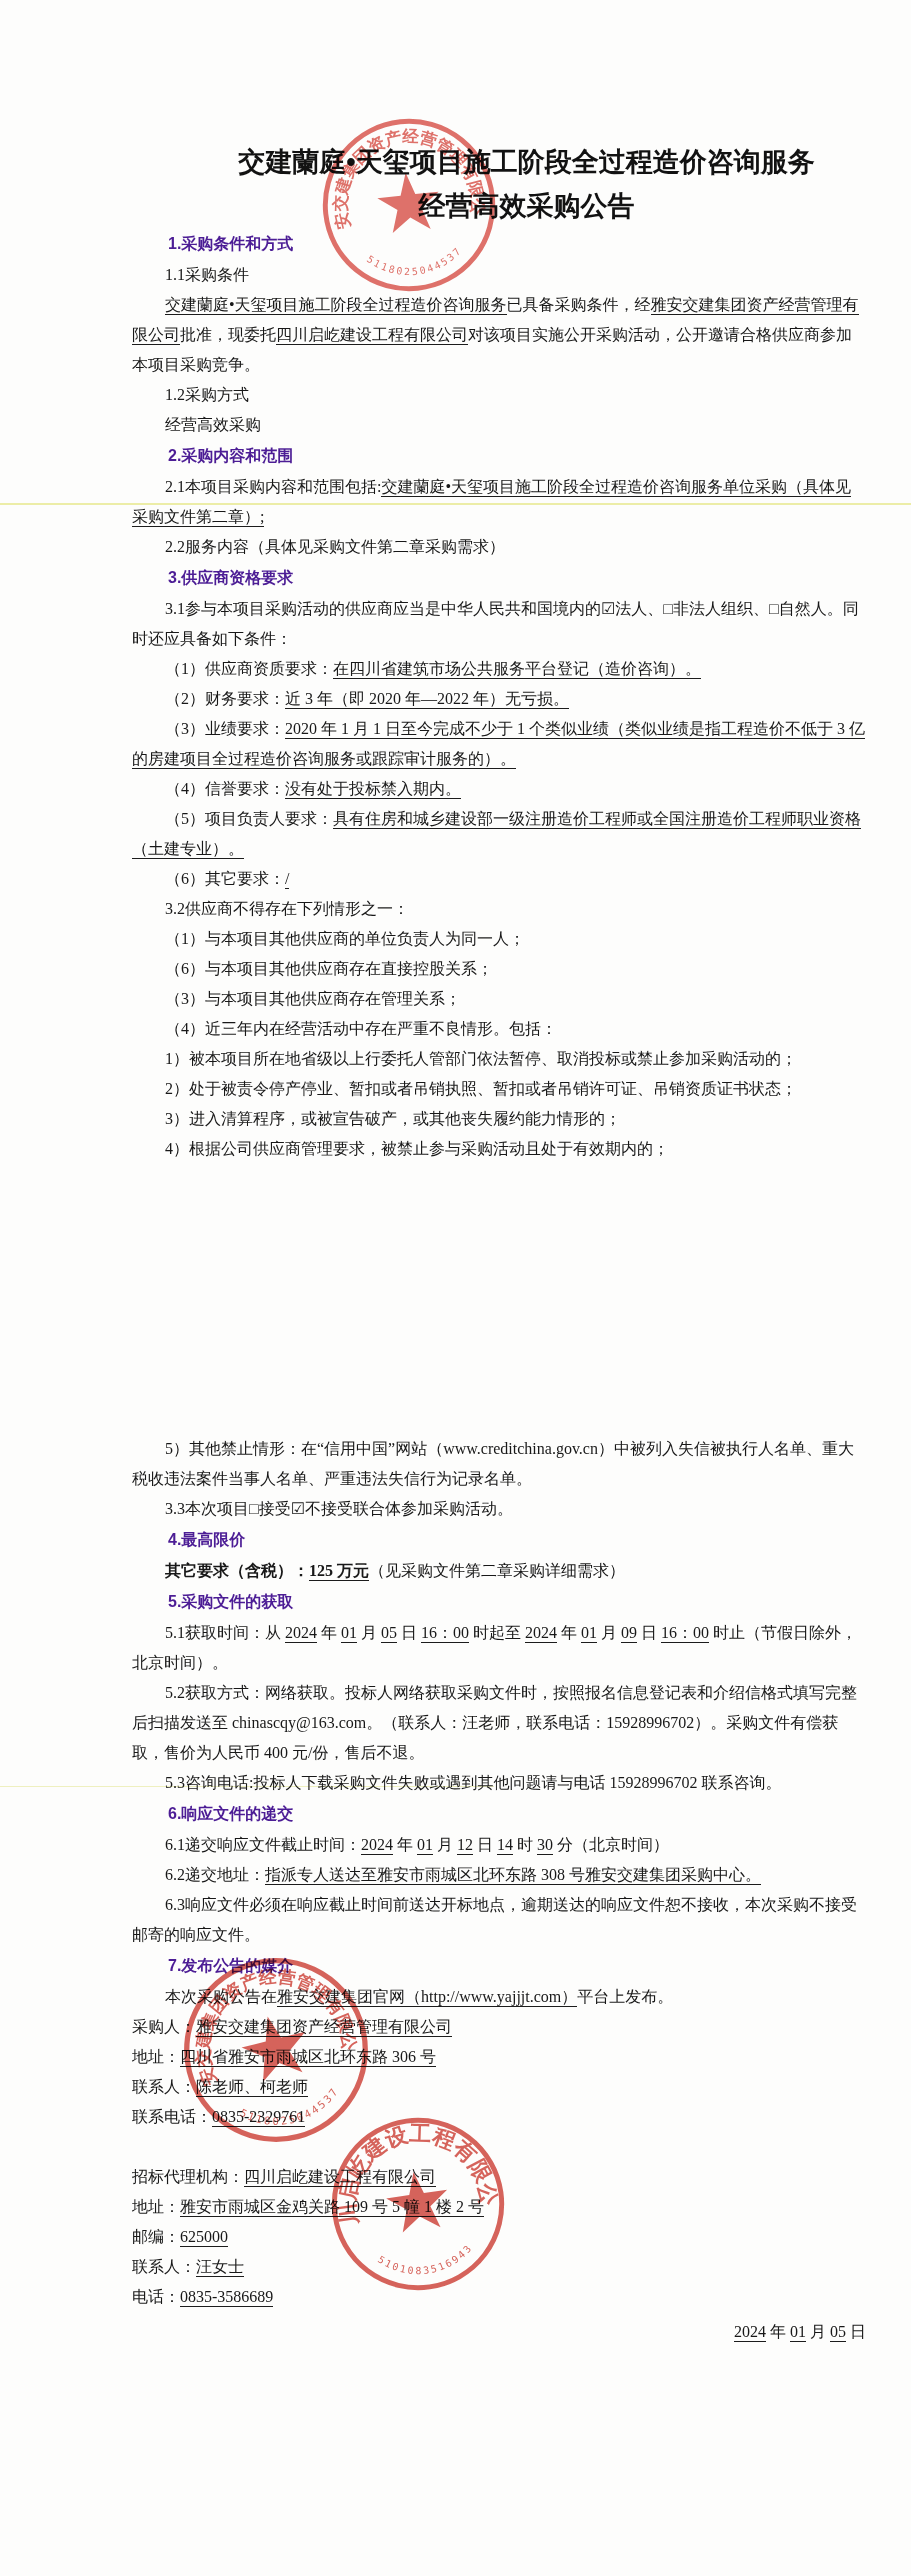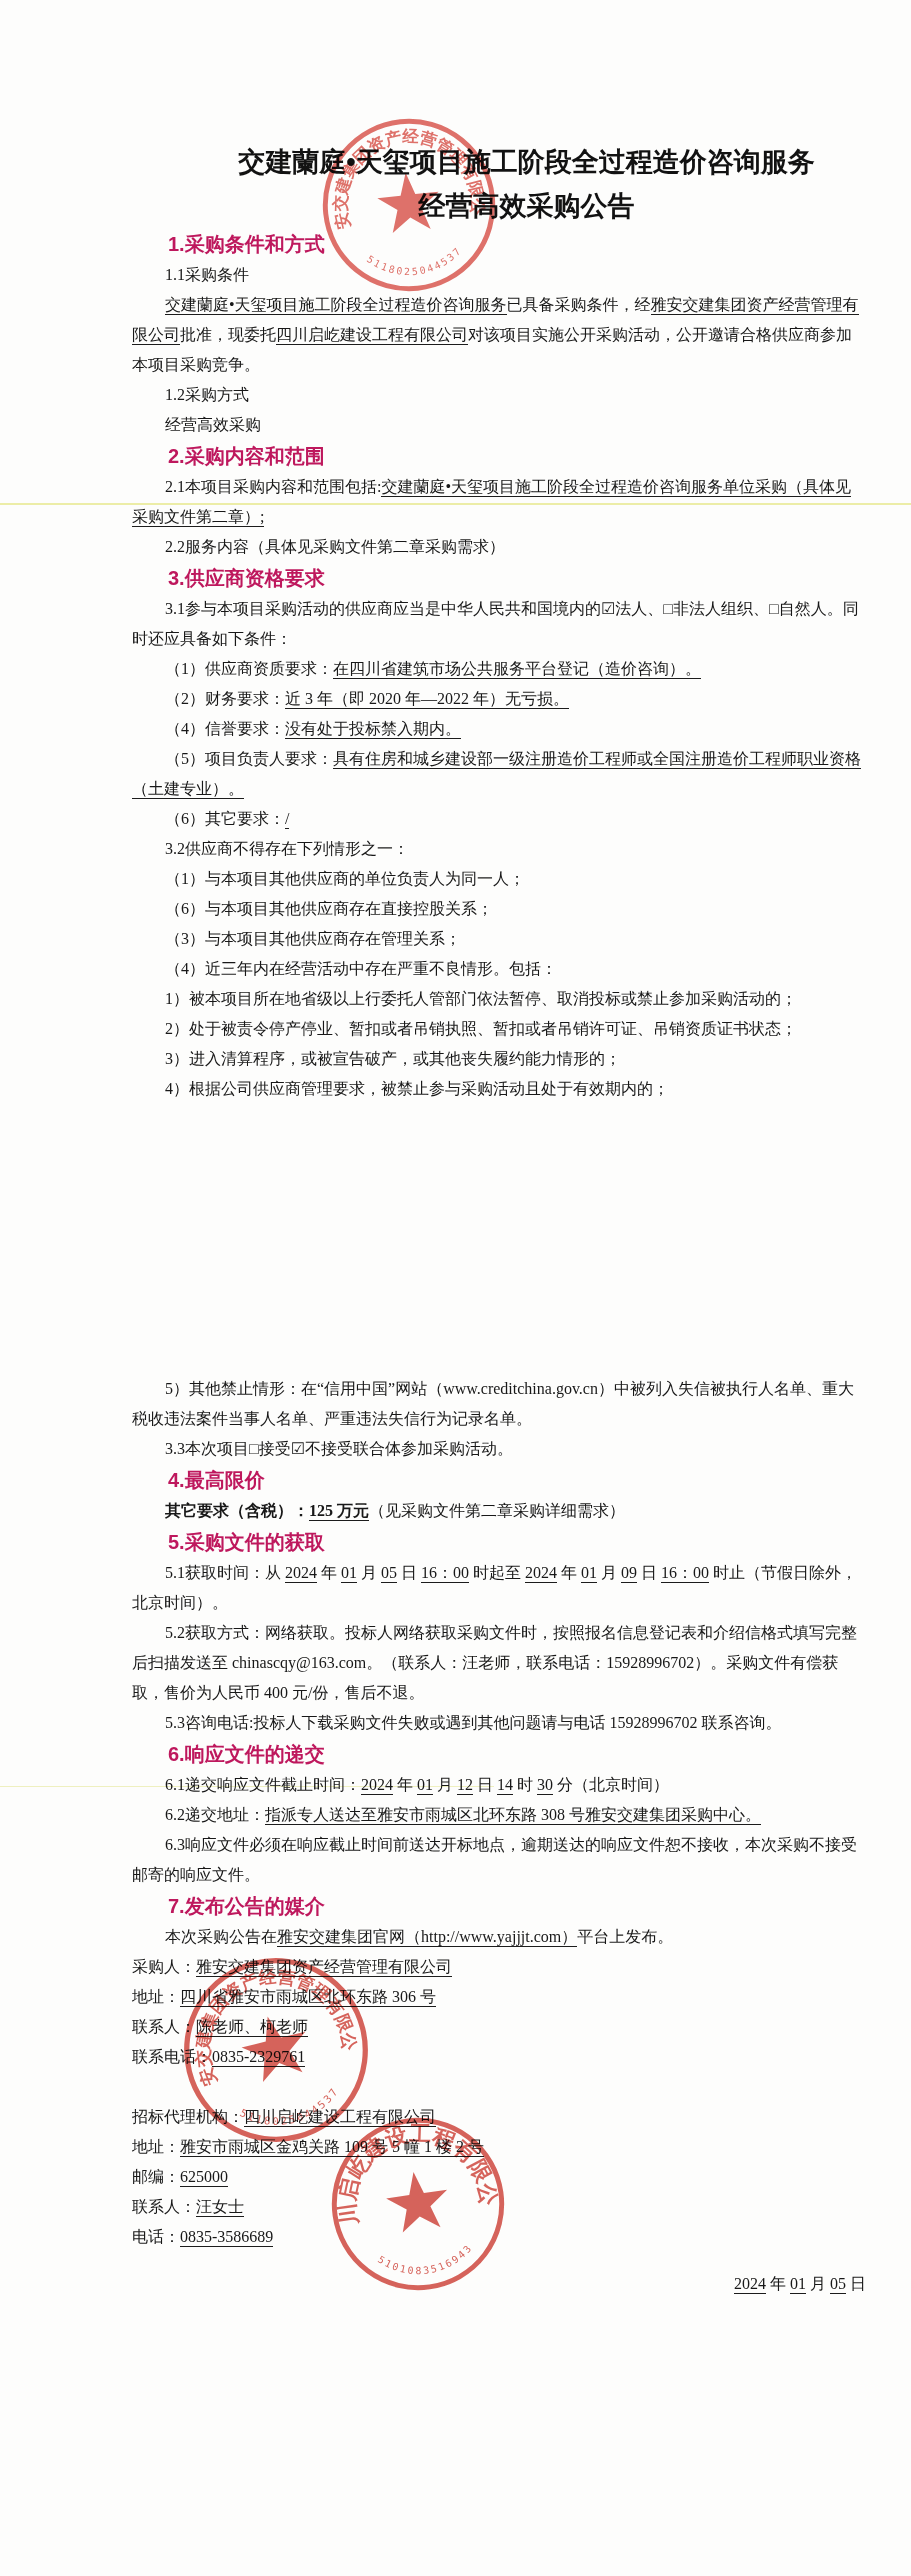--- a/index.html
+++ b/index.html
@@ -33,27 +33,27 @@
     margin:0;
     font-size:16px;
     line-height:30px;
     text-indent:33px;
     word-break:break-all;
   }
   .blocks h2{
     margin:0;
     font-family:"Liberation Sans","DejaVu Sans",sans-serif;
     font-weight:bold;
-    font-size:20px;
+    font-size:16px;
     line-height:32px;
     text-indent:36px;
-    color:#be185d;
+    color:#4c1d95;
   }
   .blocks p.flush{text-indent:0;}
-  .blocks p.date{text-align:right;text-indent:0;margin-top:17px;}
+  .blocks p.date{text-align:right;text-indent:0;margin-top:5px;}
   .blocks .spacer{height:270px;}
   .blocks .gap{height:30px;}
   .fill{
     border-bottom:1.1px solid #1c1c1c;
     padding-bottom:0.6px;
   }
   .bold{font-weight:bold;}
   .stamp{
     position:absolute;
     mix-blend-mode:multiply;
@@ -86,20 +86,21 @@
         <p><span class="fill">交建蘭庭•天玺项目施工阶段全过程造价咨询服务</span><span>已具备采购条件，经</span><span class="fill">雅安交建集团资产经营管理有限公司</span><span>批准，现委托</span><span class="fill">四川启屹建设工程有限公司</span><span>对该项目实施公开采购活动，公开邀请合格供应商参加本项目采购竞争。</span></p>
         <p><span>1.2采购方式</span></p>
         <p><span>经营高效采购</span></p>
         <h2><span>2.采购内容和范围</span></h2>
         <p><span>2.1本项目采购内容和范围包括:</span><span class="fill">交建蘭庭•天玺项目施工阶段全过程造价咨询服务单位采购（具体见采购文件第二章）;</span></p>
         <p><span>2.2服务内容（具体见采购文件第二章采购需求）</span></p>
         <h2><span>3.供应商资格要求</span></h2>
         <p><span>3.1参与本项目采购活动的供应商应当是中华人民共和国境内的☑法人、□非法人组织、□自然人。同时还应具备如下条件：</span></p>
         <p><span>（1）供应商资质要求：</span><span class="fill">在四川省建筑市场公共服务平台登记（造价咨询）。</span></p>
         <p><span>（2）财务要求：</span><span class="fill">近 3 年（即 2020 年—2022 年）无亏损。</span></p>
+        <p><span>（3）业绩要求：</span><span class="fill">2020 年 1 月 1 日至今完成不少于 1 个类似业绩（类似业绩是指工程造价不低于 3 亿的房建项目全过程造价咨询服务或跟踪审计服务的）。</span></p>
         <p><span>（4）信誉要求：</span><span class="fill">没有处于投标禁入期内。</span></p>
         <p><span>（5）项目负责人要求：</span><span class="fill">具有住房和城乡建设部一级注册造价工程师或全国注册造价工程师职业资格（土建专业）。</span></p>
         <p><span>（6）其它要求：</span><span class="fill">/</span></p>
         <p><span>3.2供应商不得存在下列情形之一：</span></p>
         <p><span>（1）与本项目其他供应商的单位负责人为同一人；</span></p>
         <p><span>（6）与本项目其他供应商存在直接控股关系；</span></p>
         <p><span>（3）与本项目其他供应商存在管理关系；</span></p>
         <p><span>（4）近三年内在经营活动中存在严重不良情形。包括：</span></p>
         <p><span>1）被本项目所在地省级以上行委托人管部门依法暂停、取消投标或禁止参加采购活动的；</span></p>
         <p><span>2）处于被责令停产停业、暂扣或者吊销执照、暂扣或者吊销许可证、吊销资质证书状态；</span></p>

